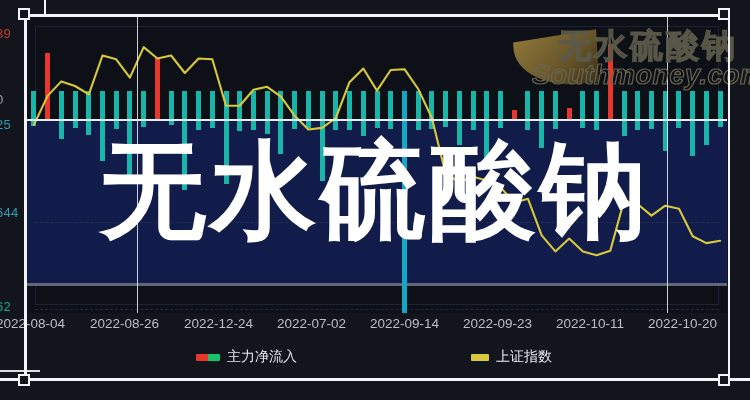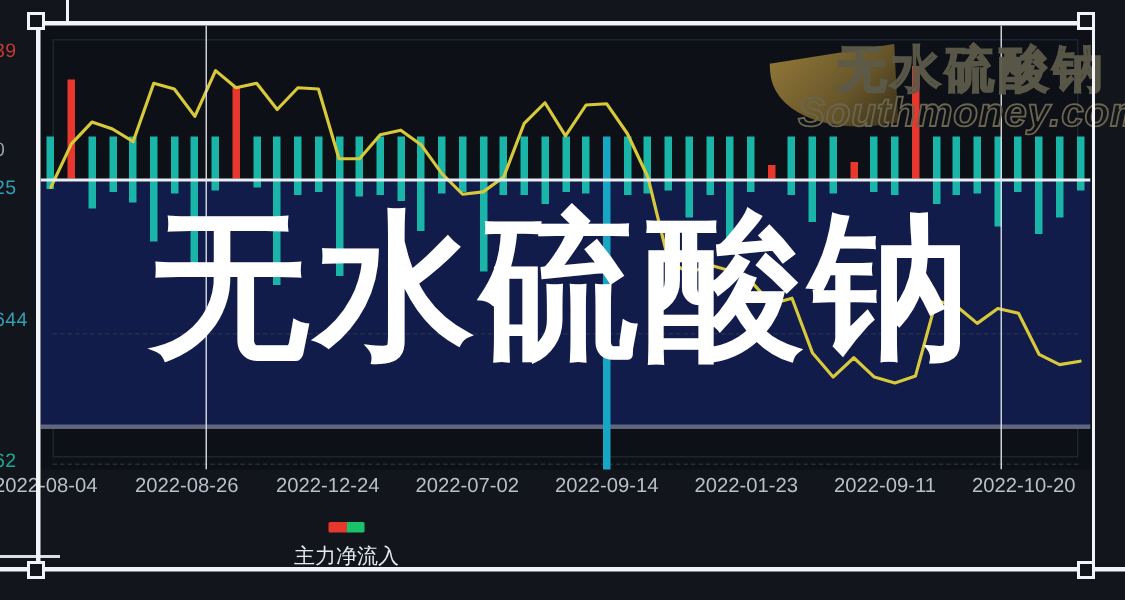--- a/index.html
+++ b/index.html
@@ -73,21 +73,21 @@
 
   
   .ylab{position:absolute;font-size:13px;white-space:nowrap;letter-spacing:.3px;}
 
   
   .xaxis{position:absolute;left:0;top:316px;width:750px;height:22px;}
   .xlab{position:absolute;top:0;color:#b9bfca;font-size:13.5px;white-space:nowrap;}
 
   
   .legend{position:absolute;left:0;top:348px;width:750px;height:24px;}
-  .lg-item{position:absolute;top:0;display:flex;align-items:center;gap:7px;flex-direction:column;}
+  .lg-item{position:absolute;top:0;display:flex;align-items:center;gap:7px;}
   .lg-mark{display:inline-block;height:7px;border-radius:1px;}
   .lg-mark.dual{width:24px;background:linear-gradient(to right,#e8372c 0 50%,#19c36a 50% 100%);}
   .lg-mark.single{width:18px;background:#d8c93a;}
   .lg-txt{color:#e4e8ef;font-size:14px;white-space:nowrap;}
 
   
   .wm{position:absolute;left:510px;top:22px;width:240px;height:82px;pointer-events:none;}
   .wm-cn{
     position:absolute;left:48px;top:2px;
     font-size:33px;font-weight:bold;letter-spacing:3px;
@@ -202,29 +202,33 @@
       <div class="ylab" style="left: -4px; top: 205px; color: rgb(47, 159, 181);">644</div>
       <div class="ylab" style="left: -4px; top: 299px; color: rgb(31, 168, 143);">62</div>
     </div>
 
   <div class="xaxis" id="xlabels">
       <div class="xlab" style="left: -4px;">2022-08-04</div>
       <div class="xlab" style="left: 90px;">2022-08-26</div>
       <div class="xlab" style="left: 184px;">2022-12-24</div>
       <div class="xlab" style="left: 277px;">2022-07-02</div>
       <div class="xlab" style="left: 370px;">2022-09-14</div>
-      <div class="xlab" style="left: 463px;">2022-01-23</div>
-      <div class="xlab" style="left: 556px;">2022-09-11</div>
+      <div class="xlab" style="left: 463px;">2022-09-23</div>
+      <div class="xlab" style="left: 556px;">2022-10-11</div>
       <div class="xlab" style="left: 648px;">2022-10-20</div>
     </div>
 
   <div class="legend">
     <div class="lg-item" style="left:196px;">
       <span class="lg-mark dual"></span>
       <span class="lg-txt">主力净流入</span>
+    </div>
+    <div class="lg-item" style="left:471px;">
+      <span class="lg-mark single"></span>
+      <span class="lg-txt">上证指数</span>
     </div>
   </div>
 
   <div class="wm">
     <div class="wm-swoosh"></div>
     <div class="wm-cn">无水硫酸钠</div>
     <div class="wm-en">Southmoney.com</div>
   </div>
 
   <div class="overlay-title">无水硫酸钠</div>

